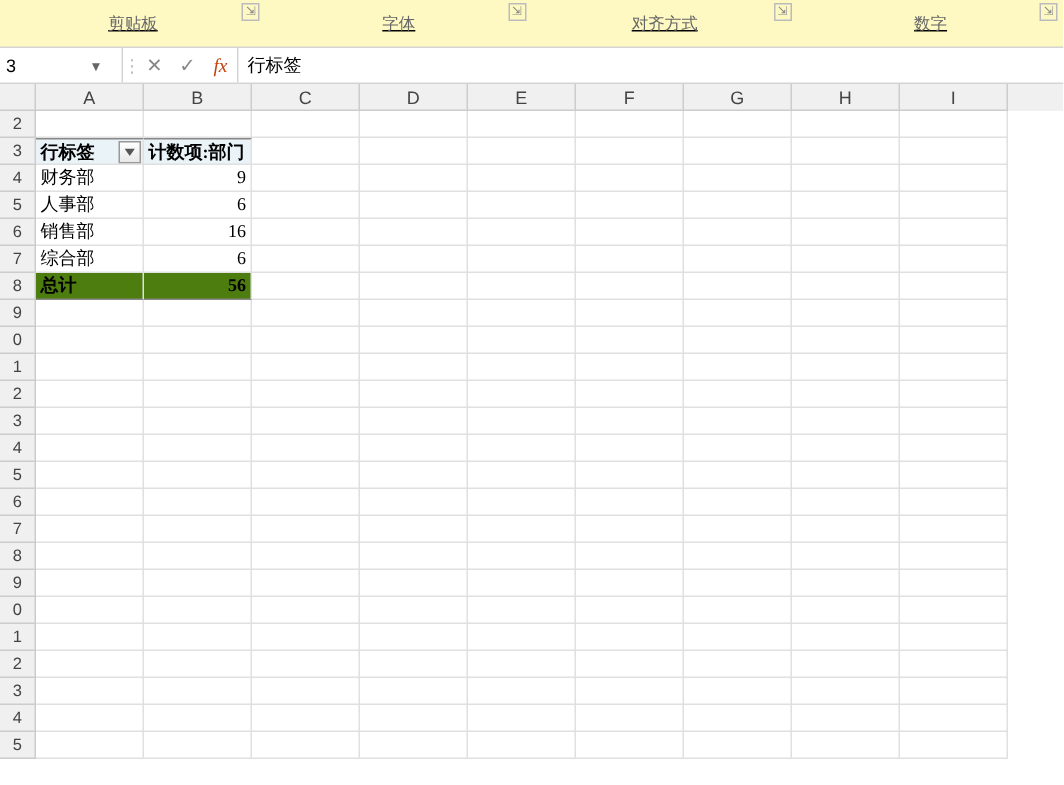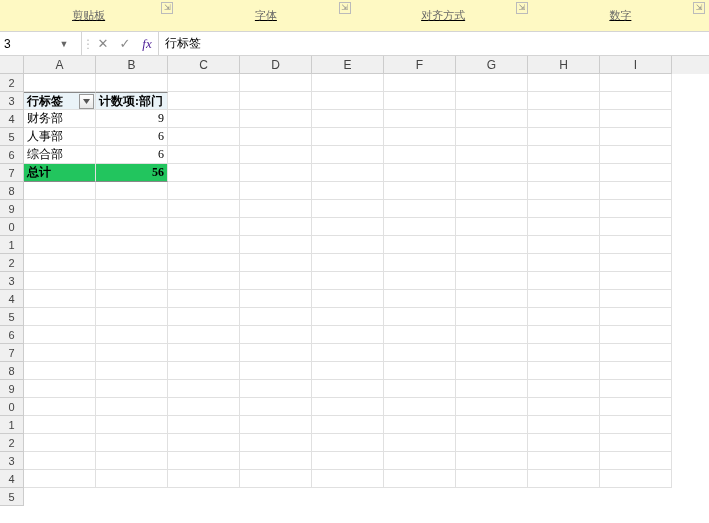--- a/index.html
+++ b/index.html
@@ -6,36 +6,36 @@
 body { font-family: "Microsoft YaHei", SimSun, Arial, sans-serif; font-size: 12px; background: #fff; overflow: hidden; width: 709px; height: 523px; }
 .ribbon-groups { display: flex; height: 32px; background: #fef9c3; border-bottom: 1px solid #d4d4d4; text-decoration: underline; }
 .ribbon-group { flex: 1; display: flex; align-items: center; justify-content: center; position: relative; color: #666; font-size: 11px; }
 .ribbon-group .launcher { position: absolute; right: 4px; top: 2px; width: 12px; height: 12px; border: 1px solid #bbb; font-size: 8px; line-height: 10px; text-align: center; color: #888; cursor: pointer; }
 .formula-bar { display: flex; align-items: center; height: 24px; border-bottom: 1px solid #d4d4d4; background: #fff; }
 .name-box { display: flex; align-items: center; width: 82px; border-right: 1px solid #d4d4d4; height: 100%; }
 .name-box input { width: 56px; border: none; font-size: 12px; padding-left: 4px; outline: none; text-align: left; }
 .name-box .dd { width: 16px; text-align: center; color: #666; cursor: pointer; font-size: 9px; }
 .fb-sep { width: 10px; text-align: center; color: #bbb; }
 .fb-btn { width: 22px; text-align: center; color: #888; cursor: pointer; font-size: 13px; }
-.fb-btn.fx { font-style: italic; font-family: "Times New Roman", serif; font-size: 13px; color: #4c1d95; }
+.fb-btn.fx { font-style: italic; font-family: "Times New Roman", serif; font-size: 13px; color: #c2410c; }
 .fb-btn.chk { color: #888; }
 .formula-edit { flex: 1; border-left: 1px solid #d4d4d4; height: 100%; display: flex; align-items: center; padding-left: 6px; }
 .formula-edit input { width: 100%; border: none; outline: none; font-size: 12px; font-family: SimSun, serif; }
 .grid-wrap { position: relative; height: 480px; overflow: hidden; }
 .corner { position: absolute; left: 0; top: 0; width: 24px; height: 18px; background: #f0f0f0; border-right: 1px solid #ccc; border-bottom: 1px solid #ccc; z-index: 3; }
 .col-headers { position: absolute; left: 24px; top: 0; right: 0; height: 18px; display: flex; background: #f0f0f0; z-index: 2; }
 .col-h { width: 72px; border-right: 1px solid #ccc; border-bottom: 1px solid #ccc; text-align: center; line-height: 18px; color: #444; font-size: 12px; }
 .row-headers { position: absolute; left: 0; top: 18px; width: 24px; background: #f0f0f0; z-index: 2; }
 .row-h { height: 18px; border-right: 1px solid #ccc; border-bottom: 1px solid #ccc; text-align: center; line-height: 18px; color: #444; font-size: 11px; }
 .cells { position: absolute; left: 24px; top: 18px; right: 0; bottom: 0; }
 .row { display: flex; height: 18px; }
 .cell { width: 72px; height: 18px; border-right: 1px solid #e0e0e0; border-bottom: 1px solid #e0e0e0; line-height: 17px; padding: 0 3px; overflow: hidden; white-space: nowrap; font-size: 12px; font-family: SimSun, serif; }
 .cell.num { text-align: right; }
 .cell.hdr { background: #eaf3f8; font-weight: bold; position: relative; font-family: SimSun, serif; }
-.cell.total { background: #22c55e; font-weight: bold; }
+.cell.total { background: #4d7c0f; font-weight: bold; }
 .pivot-border-top { border-top: 1px solid #888 !important; }
 .pivot-border-bottom { border-bottom: 1px solid #888 !important; }
 .filter-btn { position: absolute; right: 1px; top: 1px; width: 15px; height: 15px; border: 1px solid #999; background: linear-gradient(#fff,#e8e8e8); display: flex; align-items: center; justify-content: center; cursor: pointer; }
 .filter-btn svg { display: block; }
 </style>
 </head>
 <body>
 
 <div class="ribbon-groups">
     <div class="ribbon-group">
@@ -152,20 +152,31 @@
         <div class="cell num"><span>6</span></div>
         <div class="cell"></div>
         <div class="cell"></div>
         <div class="cell"></div>
         <div class="cell"></div>
         <div class="cell"></div>
         <div class="cell"></div>
         <div class="cell"></div>
       </div>
       <div class="row">
+        <div class="cell"><span>销售部</span></div>
+        <div class="cell num"><span>16</span></div>
+        <div class="cell"></div>
+        <div class="cell"></div>
+        <div class="cell"></div>
+        <div class="cell"></div>
+        <div class="cell"></div>
+        <div class="cell"></div>
+        <div class="cell"></div>
+      </div>
+      <div class="row">
         <div class="cell"><span>综合部</span></div>
         <div class="cell num"><span>6</span></div>
         <div class="cell"></div>
         <div class="cell"></div>
         <div class="cell"></div>
         <div class="cell"></div>
         <div class="cell"></div>
         <div class="cell"></div>
         <div class="cell"></div>
       </div>

